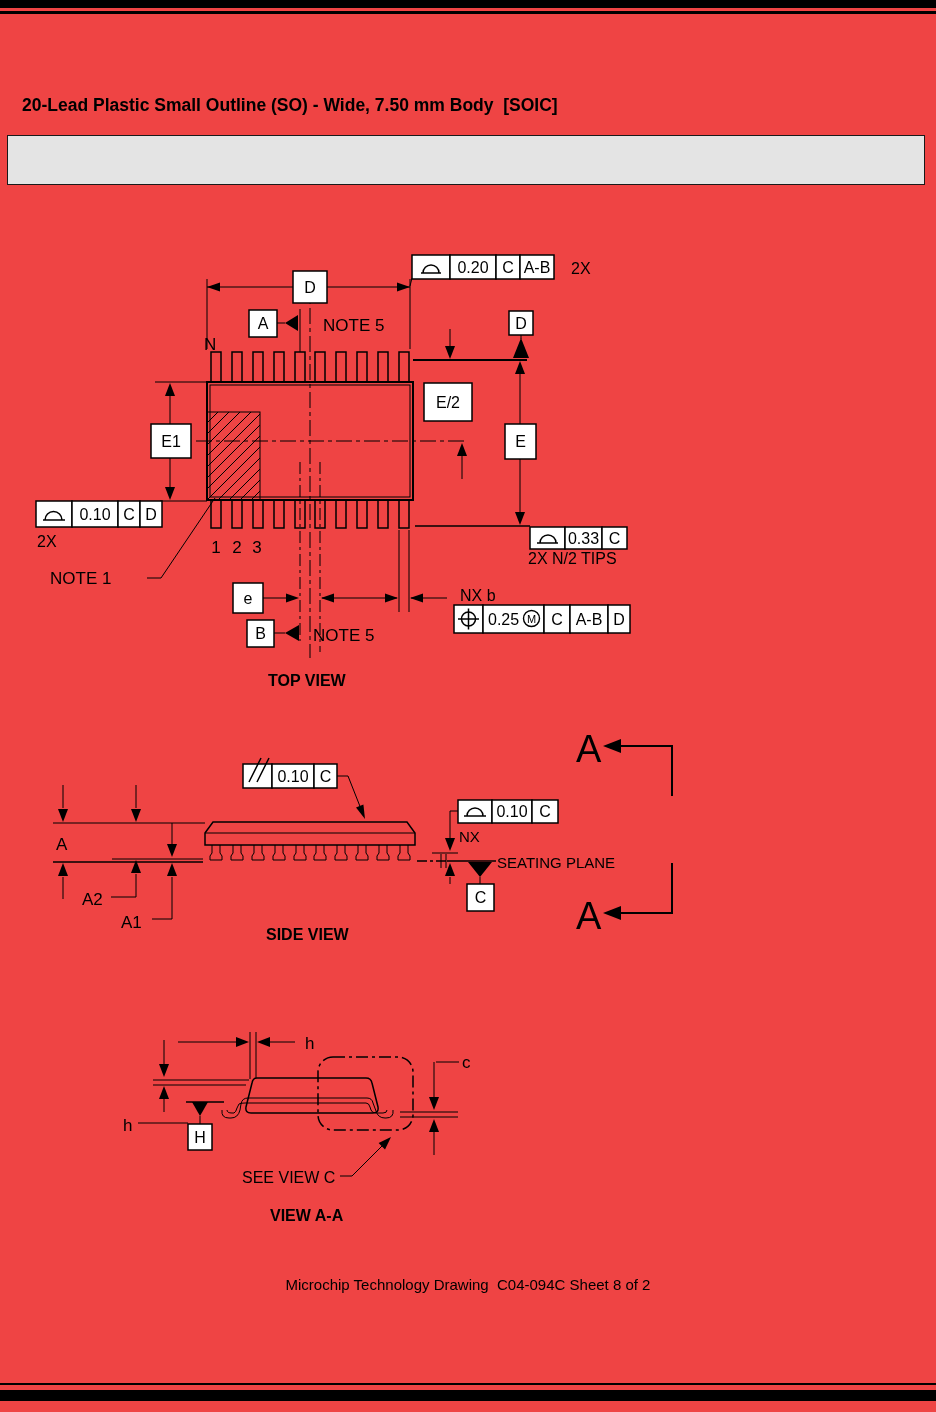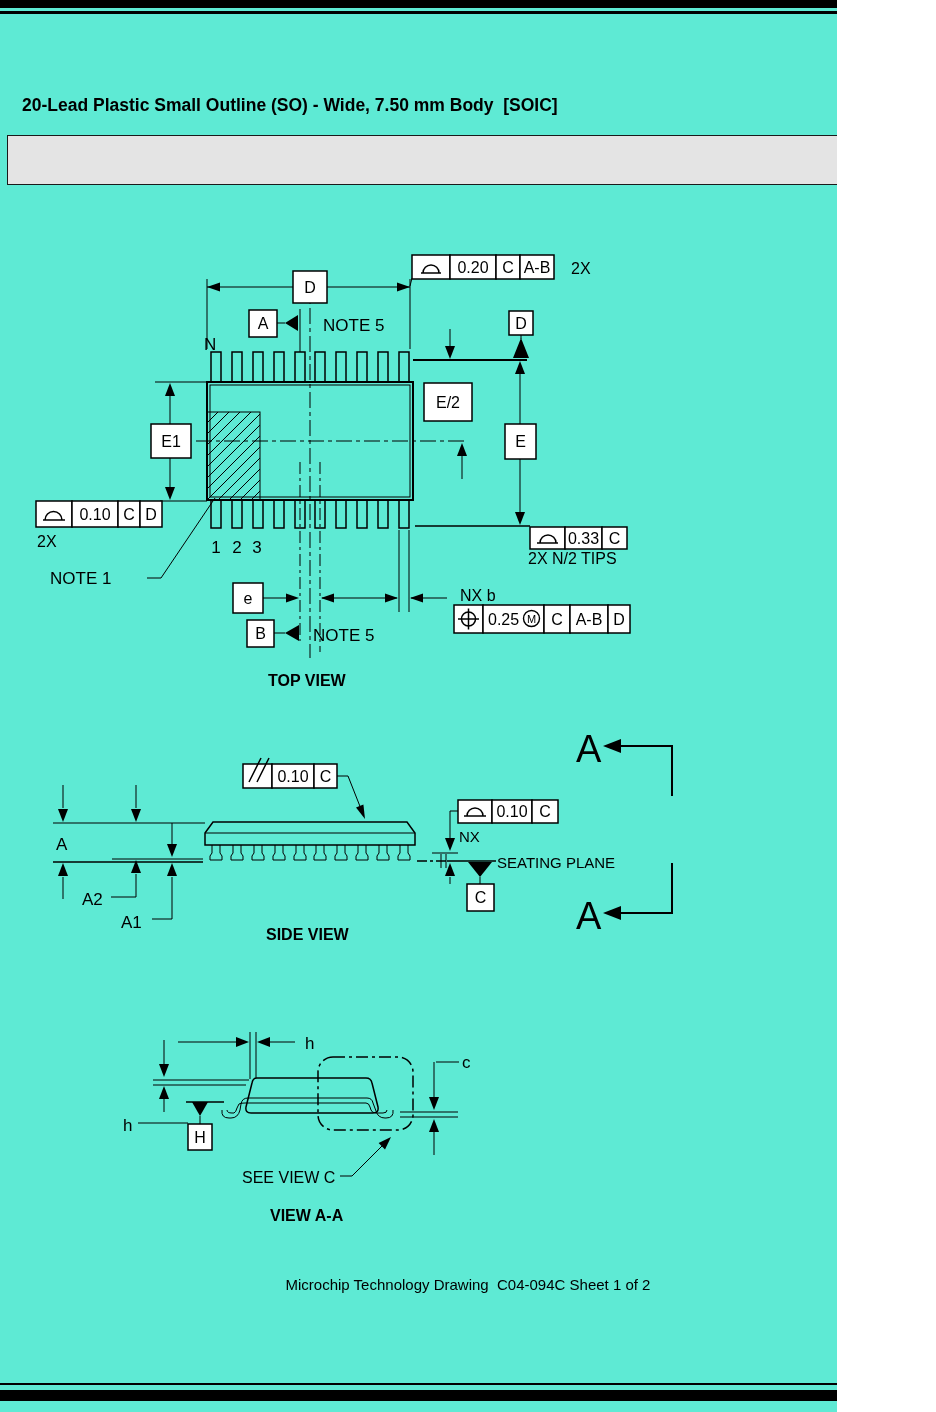--- a/index.html
+++ b/index.html
@@ -1,16 +1,16 @@
 <!DOCTYPE html>
 <html><head>
 <meta charset="utf-8">
 <style>
   html,body{margin:0;padding:0;background:#fff;}
-  .page{position:relative;width:837px;height:1412px;background:#5eead4;overflow:hidden;
+  .page{position:relative;width:936px;height:1412px;background:#ef4444;overflow:hidden;
         font-family:"Liberation Sans",sans-serif;color:#000;}
   .bar{position:absolute;left:0;width:936px;background:#000;}
   .page-title{position:absolute;left:22px;top:95px;font-size:17.5px;font-weight:bold;white-space:pre;}
   .note-box{position:absolute;left:7px;top:135px;width:916px;height:48px;
             background:#e4e4e4;border:1.5px solid #1a1a1a;}
   .footer-text{position:absolute;left:0;top:1276px;width:936px;text-align:center;
                font-size:15px;white-space:pre;}
   svg{position:absolute;left:0;top:0;}
   svg text{font-family:"Liberation Sans",sans-serif;fill:#000;}
   .ln{stroke:#000;fill:none;stroke-width:1;}
@@ -404,17 +404,17 @@
         <text class="t16" x="242" y="1183">SEE VIEW C</text>
         <line class="ln" x1="340" y1="1176" x2="352" y2="1176"></line>
         <line class="ln" x1="352" y1="1176" x2="387" y2="1141"></line>
         <polygon class="ah" points="391,1137 385,1149.4 378.6,1143"></polygon>
       </g>
 
       <text class="cap" x="270" y="1221">VIEW A-A</text>
     </g>
   </svg>
 
-  <div class="footer-text">Microchip Technology Drawing  C04-094C Sheet 1 of 2</div>
+  <div class="footer-text">Microchip Technology Drawing  C04-094C Sheet 8 of 2</div>
 
   <div class="bar" style="top:1383px;height:2px;"></div>
   <div class="bar" style="top:1390px;height:11px;"></div>
 </div>
 
 </body></html>

